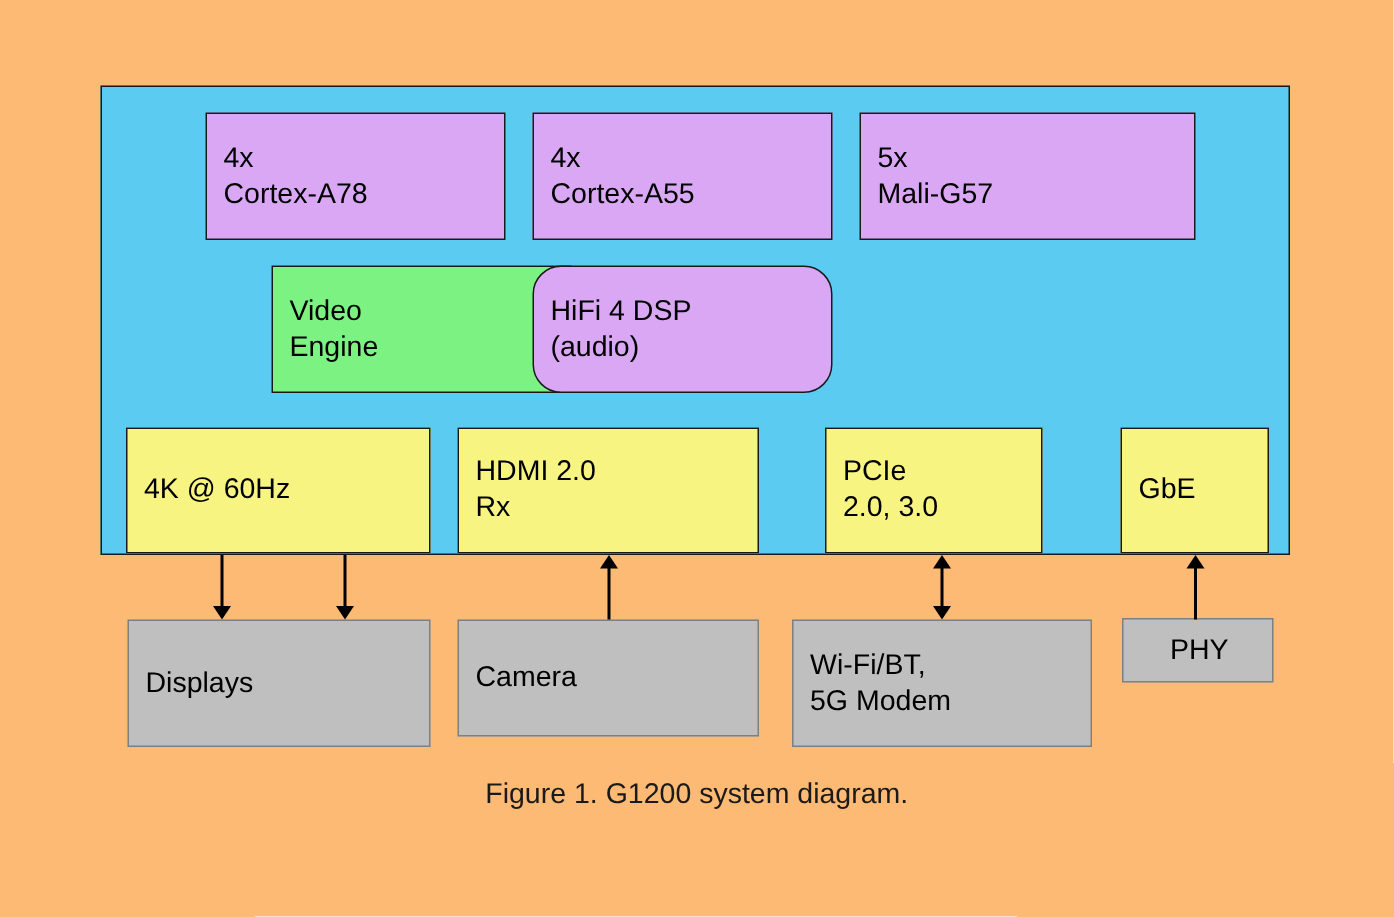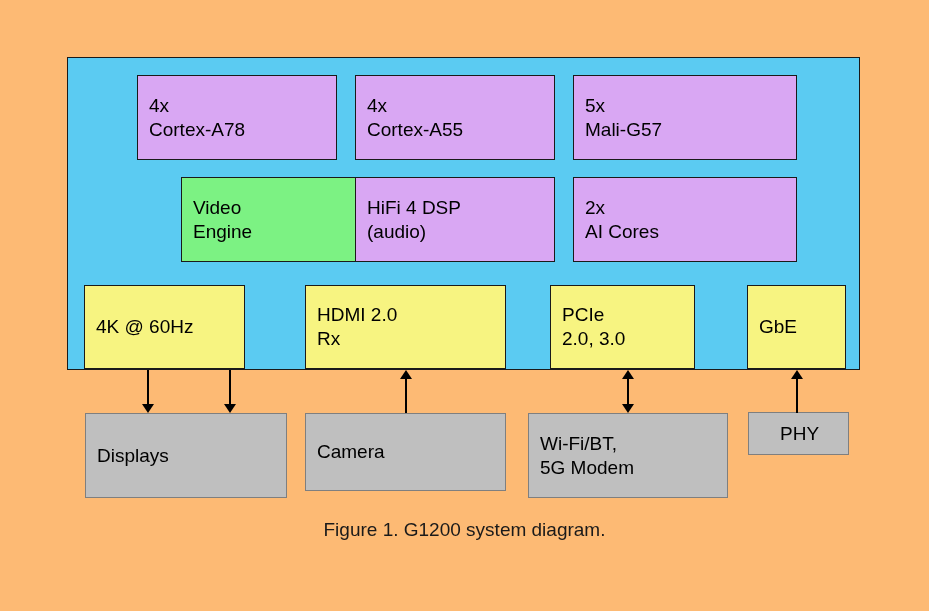--- a/index.html
+++ b/index.html
@@ -46,24 +46,24 @@
   .block.ext   {
     background: var(--ext-fill);
     border: 1.5px solid var(--ext-border);
   }
   
   .b-a78   { left: 137px; top: 75px;  width: 200px; height: 85px; }
   .b-a55   { left: 355px; top: 75px;  width: 200px; height: 85px; }
   .b-mali  { left: 573px; top: 75px;  width: 224px; height: 85px; }
   
   .b-video { left: 137px; top: 177px; width: 200px; height: 85px; }
-  .b-hifi  { left: 355px; top: 177px; width: 200px; height: 85px; }
+  .b-hifi  { left: 355px; top: 177px; width: 200px; height: 85px; border-radius: 19px; }
   .b-ai    { left: 573px; top: 177px; width: 224px; height: 85px; }
   
-  .b-4k    { left: 84px;  top: 285px; width: 161px; height: 84px; }
+  .b-4k    { left: 84px;  top: 285px; width: 203px; height: 84px; }
   .b-hdmi  { left: 305px; top: 285px; width: 201px; height: 84px; }
   .b-pcie  { left: 550px; top: 285px; width: 145px; height: 84px; }
   .b-gbe   { left: 747px; top: 285px; width: 99px;  height: 84px; }
   
   .b-disp  { left: 85px;  top: 413px; width: 202px; height: 85px; }
   .b-cam   { left: 305px; top: 413px; width: 201px; height: 78px; }
   .b-wifi  { left: 528px; top: 413px; width: 200px; height: 85px; }
   .b-phy   { left: 748px; top: 412px; width: 101px; height: 43px; padding-left: 31px; }
 
   
@@ -123,22 +123,20 @@
   <div class="block core b-a78">4x
 Cortex-A78</div>
   <div class="block core b-a55">4x
 Cortex-A55</div>
   <div class="block core b-mali">5x
 Mali-G57</div>
   <div class="block accel b-video">Video
 Engine</div>
   <div class="block core b-hifi">HiFi 4 DSP
 (audio)</div>
-  <div class="block core b-ai">2x
-AI Cores</div>
 
   <div class="block io b-4k">4K @ 60Hz</div>
   <div class="block io b-hdmi">HDMI 2.0
 Rx</div>
   <div class="block io b-pcie">PCIe
 2.0, 3.0</div>
   <div class="block ext b-disp">Displays</div>
 
   <div class="block io b-gbe">GbE</div>
   <div class="block ext b-cam">Camera</div>

